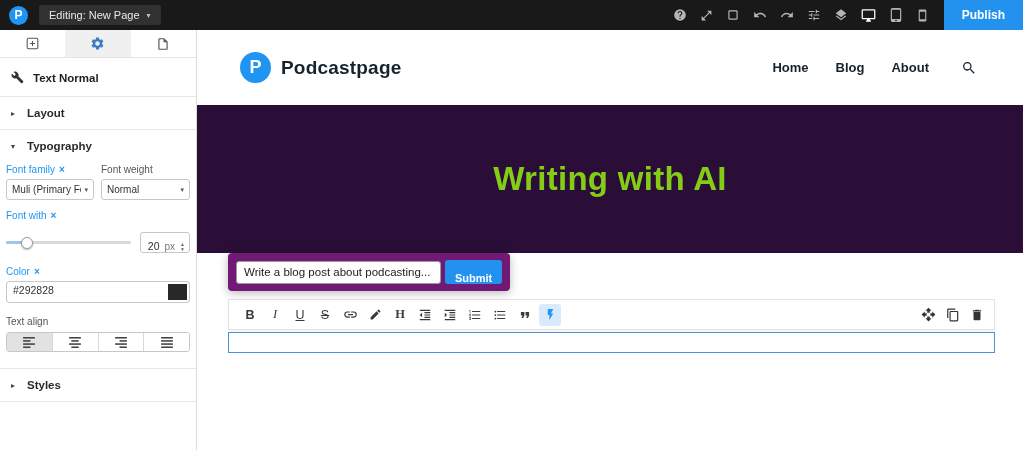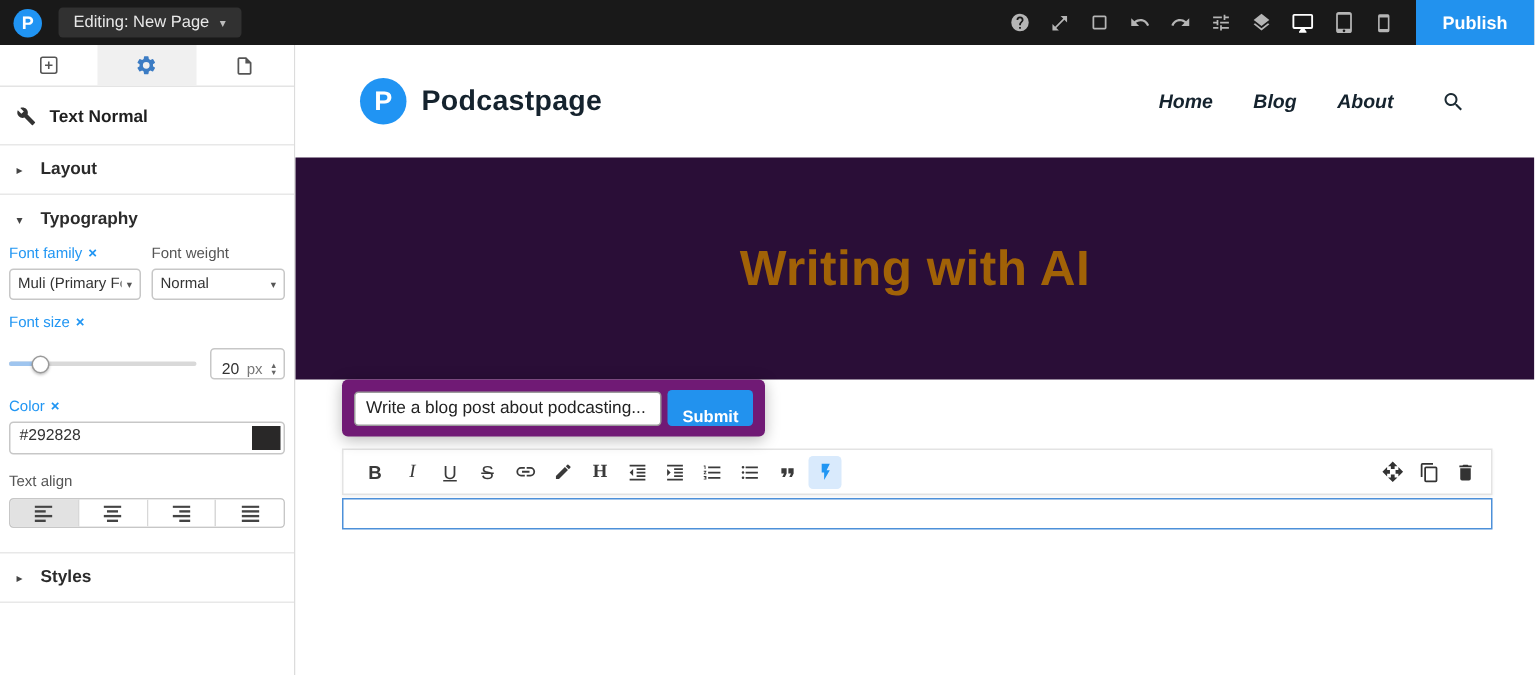--- a/index.html
+++ b/index.html
@@ -70,24 +70,24 @@
   .align-btn.active { background:#e2e2e2; }
   .align-btn svg { fill:#444; }
 
   
   .canvas { flex:1; min-width:0; display:flex; flex-direction:column; background:#fff; }
   .site-header { flex:0 0 75px; height:75px; display:flex; align-items:center; padding:0 46px 0 43px; background:#fff; }
   .site-logo { width:31px; height:31px; border-radius:50%; background:#2094f3; color:#fff; display:flex;
                align-items:center; justify-content:center; font-size:18px; font-weight:bold; }
   .site-name { margin-left:10px; font-size:19px; font-weight:bold; color:#15232e; letter-spacing:.2px; }
   .site-nav { margin-left:auto; display:flex; align-items:center; gap:27px; }
-  .nav-link { font-size:13px; font-weight:bold; color:#15232e; text-decoration:none; cursor:pointer;font-style:italic; }
+  .nav-link { font-size:13px; font-weight:bold; color:#15232e; text-decoration:none; cursor:pointer; }
   .search-btn { background:none; border:none; display:flex; margin-left:5px; cursor:pointer; }
   .hero { flex:0 0 148px; height:148px; background:#2a0e37; display:flex; align-items:center; justify-content:center; }
-  .hero-title { color:#a16207; font-size:33px; font-weight:bold; letter-spacing:.3px; }
+  .hero-title { color:#84cc16; font-size:33px; font-weight:bold; letter-spacing:.3px; }
   .editor-area { flex:1; padding:0 28px 0 31px; }
   .prompt-card { display:inline-flex; align-items:center; gap:4px; background:#701a75; border-radius:4px;
                  box-shadow:0 2px 10px rgba(0,0,0,.28); padding:7px 8px; }
   .prompt-input { width:205px; height:23px; border:1px solid #9b9b9b; border-radius:3px; font-size:11.5px;
                   color:#222; padding:0 7px; font-family:inherit; }
   .submit-btn { height:23px; background:#2292ee; color:#fff; border:none; border-radius:3px; font-size:11px;
                 font-weight:bold; padding:12px 10px; font-family:inherit; cursor:pointer; }
   .fmt-toolbar { margin-top:8px; border:1px solid #e3e3e3; background:#fff; height:31px; display:flex;
                  align-items:center; padding:0 10px; box-shadow:0 1px 2px rgba(0,0,0,.05); }
   .fmt-left { display:flex; align-items:center; gap:3px; }
@@ -231,21 +231,21 @@
             <span class="val">Muli (Primary Font)</span>
             <span class="caret">▾</span>
           </button>
           <button class="dropdown dd-b">
             <span class="val">Normal</span>
             <span class="caret">▾</span>
           </button>
         </div>
 
         <div class="f-label">
-          <span>Font size</span>
+          <span>Font with</span>
           <span class="clear">×</span>
         </div>
         <div class="slider-row">
           <div class="slider">
             <div class="slider-fill"></div>
             <div class="slider-knob"></div>
           </div>
           <div class="size-box">
             <span class="num">20</span>
             <span class="unit">px</span>

